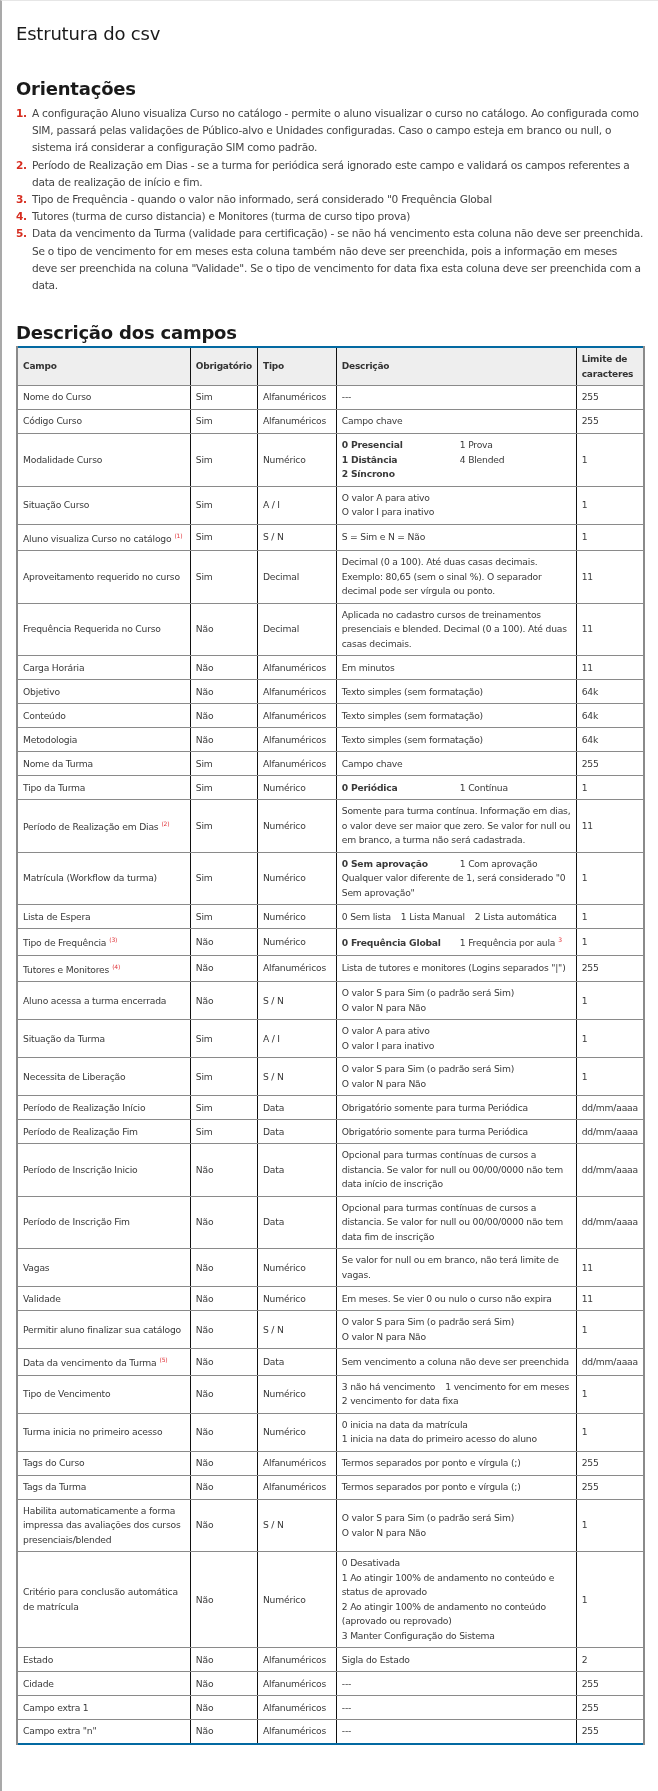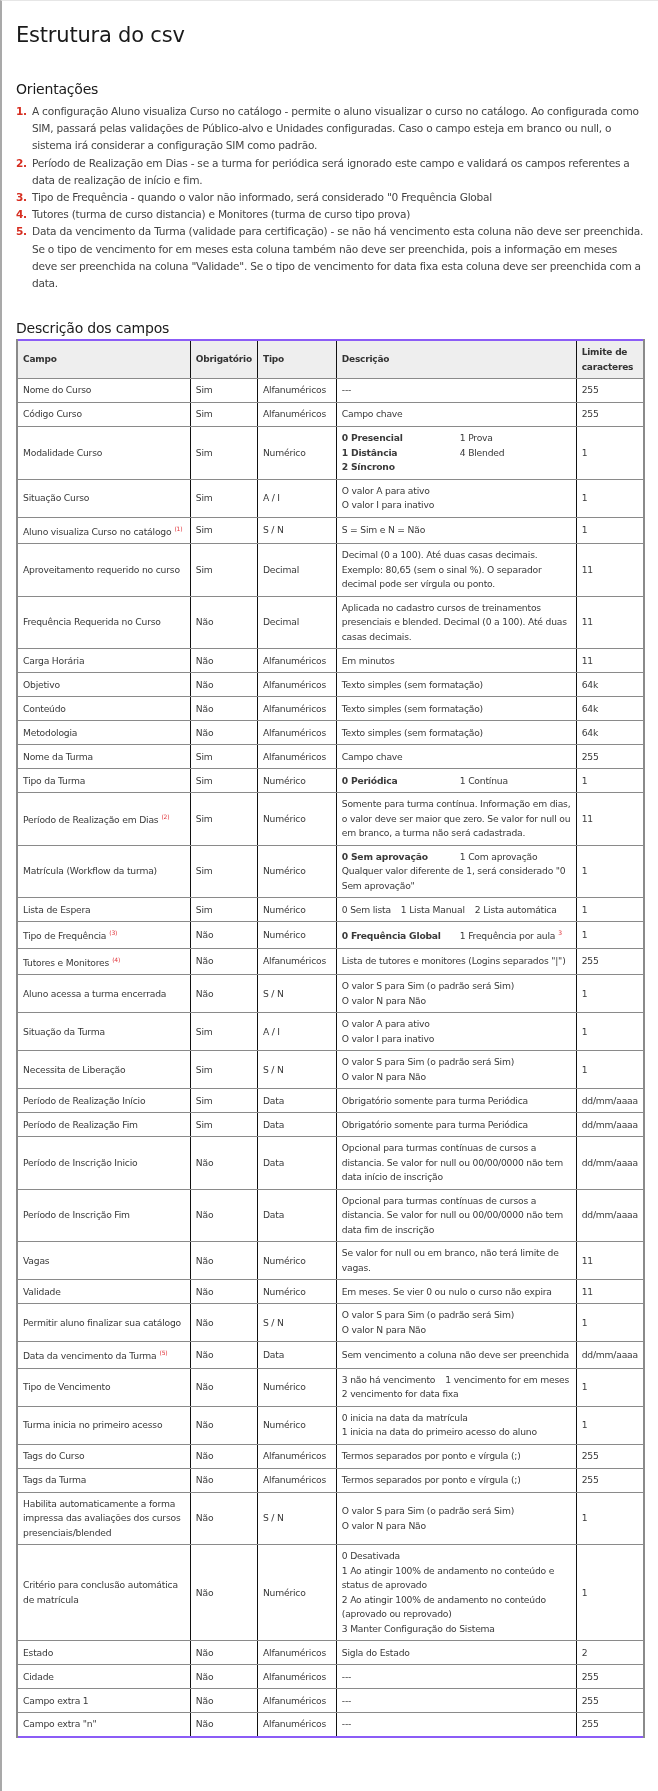--- a/index.html
+++ b/index.html
@@ -8,29 +8,29 @@
     width: 658px;
     min-height: 1791px;
     font-family: "DejaVu Sans", "Liberation Sans", sans-serif;
     color: #333333;
     border-left: 2px solid #a9a9a9;
     border-top: 1px solid #e6e6e6;
     position: relative;
   }
   .page { padding: 22px 14px 30px 14px; }
   h1.title {
-    font-size: 21px;
+    font-size: 18px;
     font-weight: normal;
     color: #1a1a1a;
     margin: 0 0 34px 0;
     letter-spacing: -0.2px;
   }
   h2.section {
-    font-size: 14px;
-    font-weight: normal;
+    font-size: 18px;
+    font-weight: bold;
     color: #1a1a1a;
     margin: 0 0 6px 0;
     letter-spacing: -0.2px;
   }
   ol.orient {
     list-style: none;
     margin: 0 0 28px 0;
     padding: 0;
   }
   ol.orient li {
@@ -46,21 +46,21 @@
     left: 0;
     top: 0;
     color: #d62d20;
     font-weight: bold;
   }
   h2.section.fields { margin-bottom: 3px; }
 
   table.fields {
     width: 629px;
     border-collapse: collapse;
-    border: 2px solid #8b5cf6;
+    border: 2px solid #0369a1;
     font-size: 9.2px;
     color: #3a3a3a;
     letter-spacing: -0.2px;
   }
   table.fields th, table.fields td {
     border-top: 1px solid #8a8a8a;
     border-bottom: 1px solid #8a8a8a;
     border-left: 1.5px solid #111111;
     border-right: 1.5px solid #111111;
     padding: 4px 5px;

